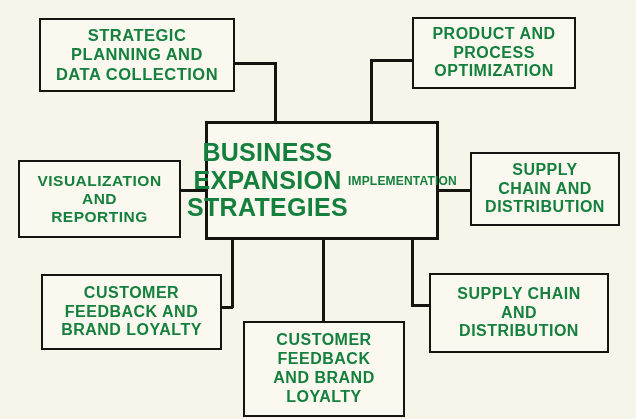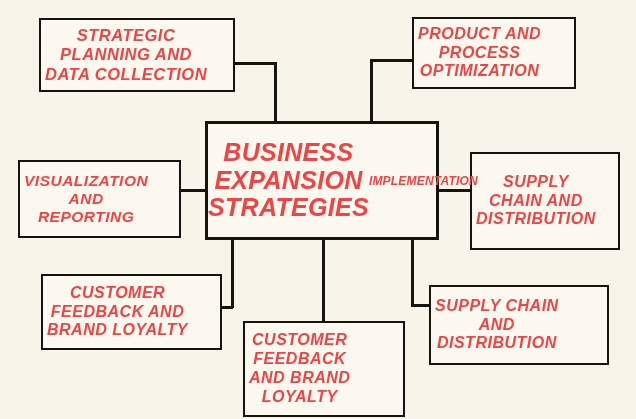--- a/index.html
+++ b/index.html
@@ -15,40 +15,40 @@
     overflow: hidden;
     font-family: "Liberation Sans", sans-serif;
   }
   .node {
     position: absolute;
     box-sizing: border-box;
     border: 2.5px solid #16140f;
     background: #faf8ef;
     display: flex;
     align-items: center;
+    justify-content: center;
     text-align: center;
-    color: #ef4444;
+    color: #15803d;
     font-weight: bold;
     letter-spacing: 0.5px;
     line-height: 1.18;
     text-transform: uppercase;
     z-index: 2;
-    font-style: italic;
   }
   .node .lines {
     white-space: pre-line;
     padding: 0 4px;
   }
   
   #node-strategic      { left: 39px;  top: 18px;  width: 196px; height: 74px;  font-size: 16.5px; }
   #node-product        { left: 412px; top: 17px;  width: 164px; height: 72px;  font-size: 16px; }
   #node-visualization  { left: 18px;  top: 160px; width: 163px; height: 78px;  font-size: 15.5px; }
-  #node-supply-right   { left: 470px; top: 152px; width: 150px; height: 98px;  font-size: 16px; }
+  #node-supply-right   { left: 470px; top: 152px; width: 150px; height: 74px;  font-size: 16px; }
   #node-customer-left  { left: 41px;  top: 274px; width: 181px; height: 76px;  font-size: 16px; }
-  #node-supply-bottom  { left: 429px; top: 285px; width: 180px; height: 80px;  font-size: 16px; }
+  #node-supply-bottom  { left: 429px; top: 273px; width: 180px; height: 80px;  font-size: 16px; }
   #node-customer-bottom{ left: 243px; top: 321px; width: 162px; height: 96px;  font-size: 16px; }
 
   #node-center {
     left: 205px; top: 121px; width: 234px; height: 119px;
     flex-direction: row;
     border-width: 3px;
     z-index: 3;
   }
   #node-center .title {
     font-size: 25px;

